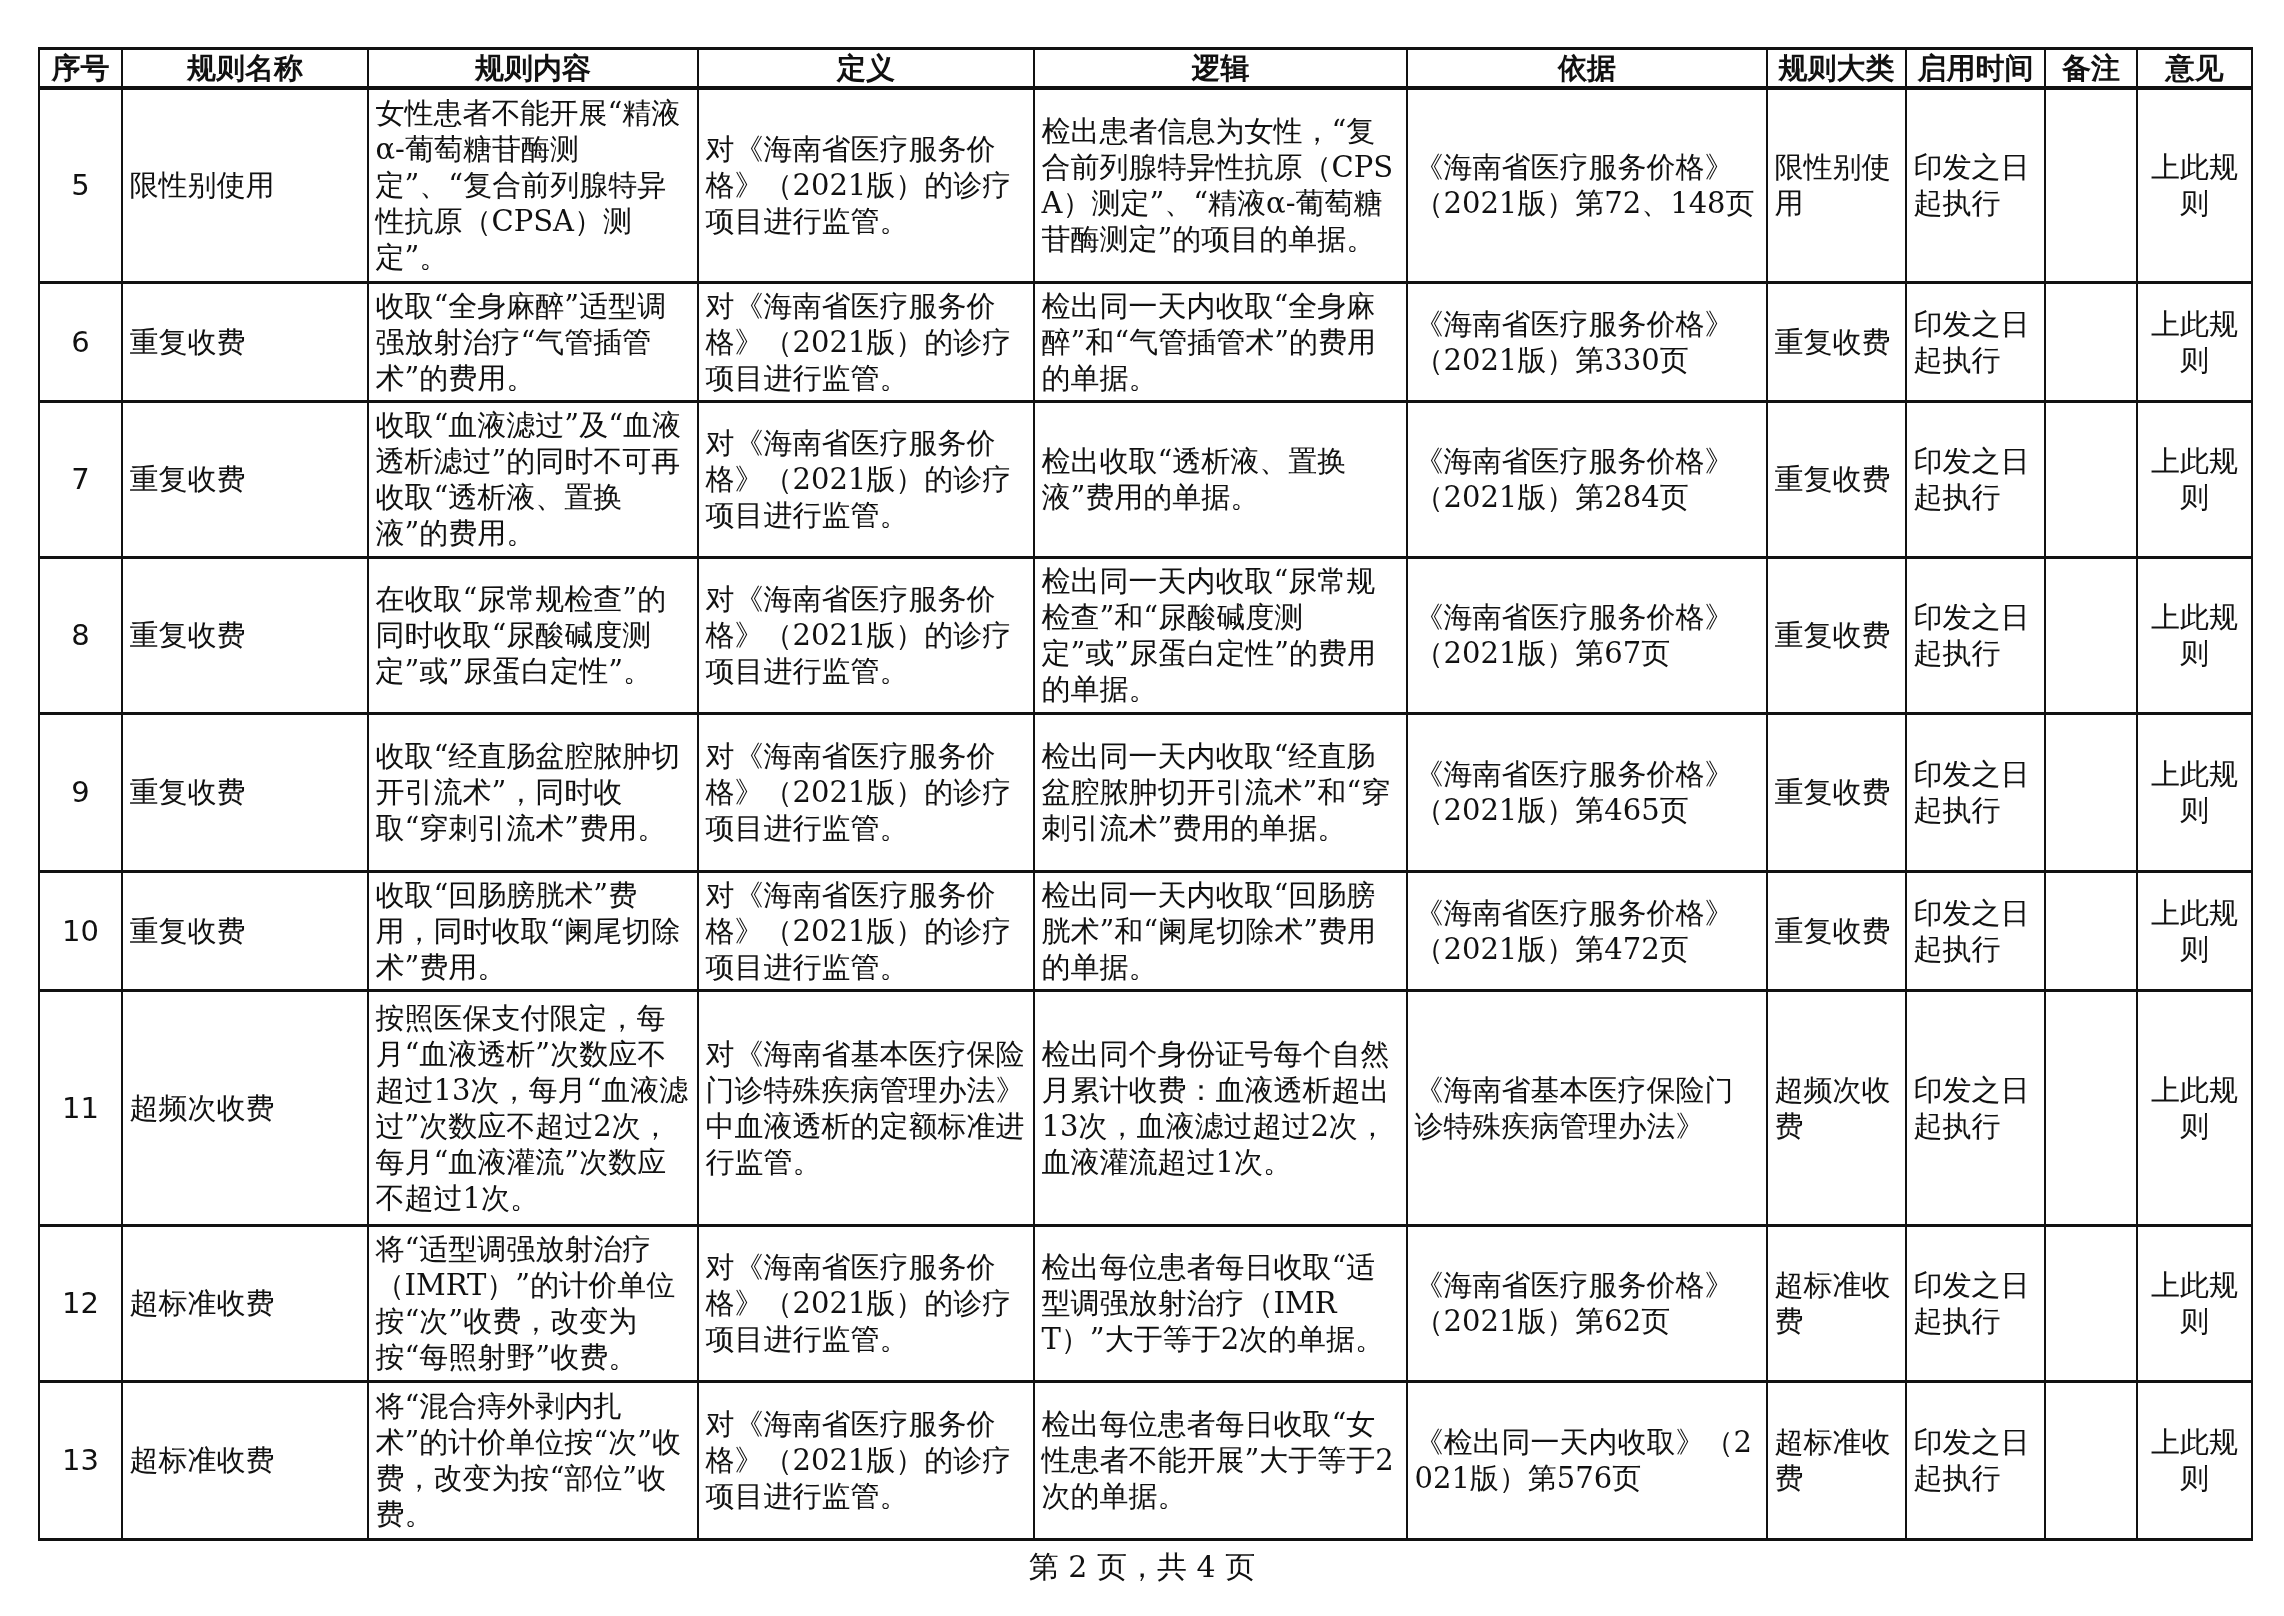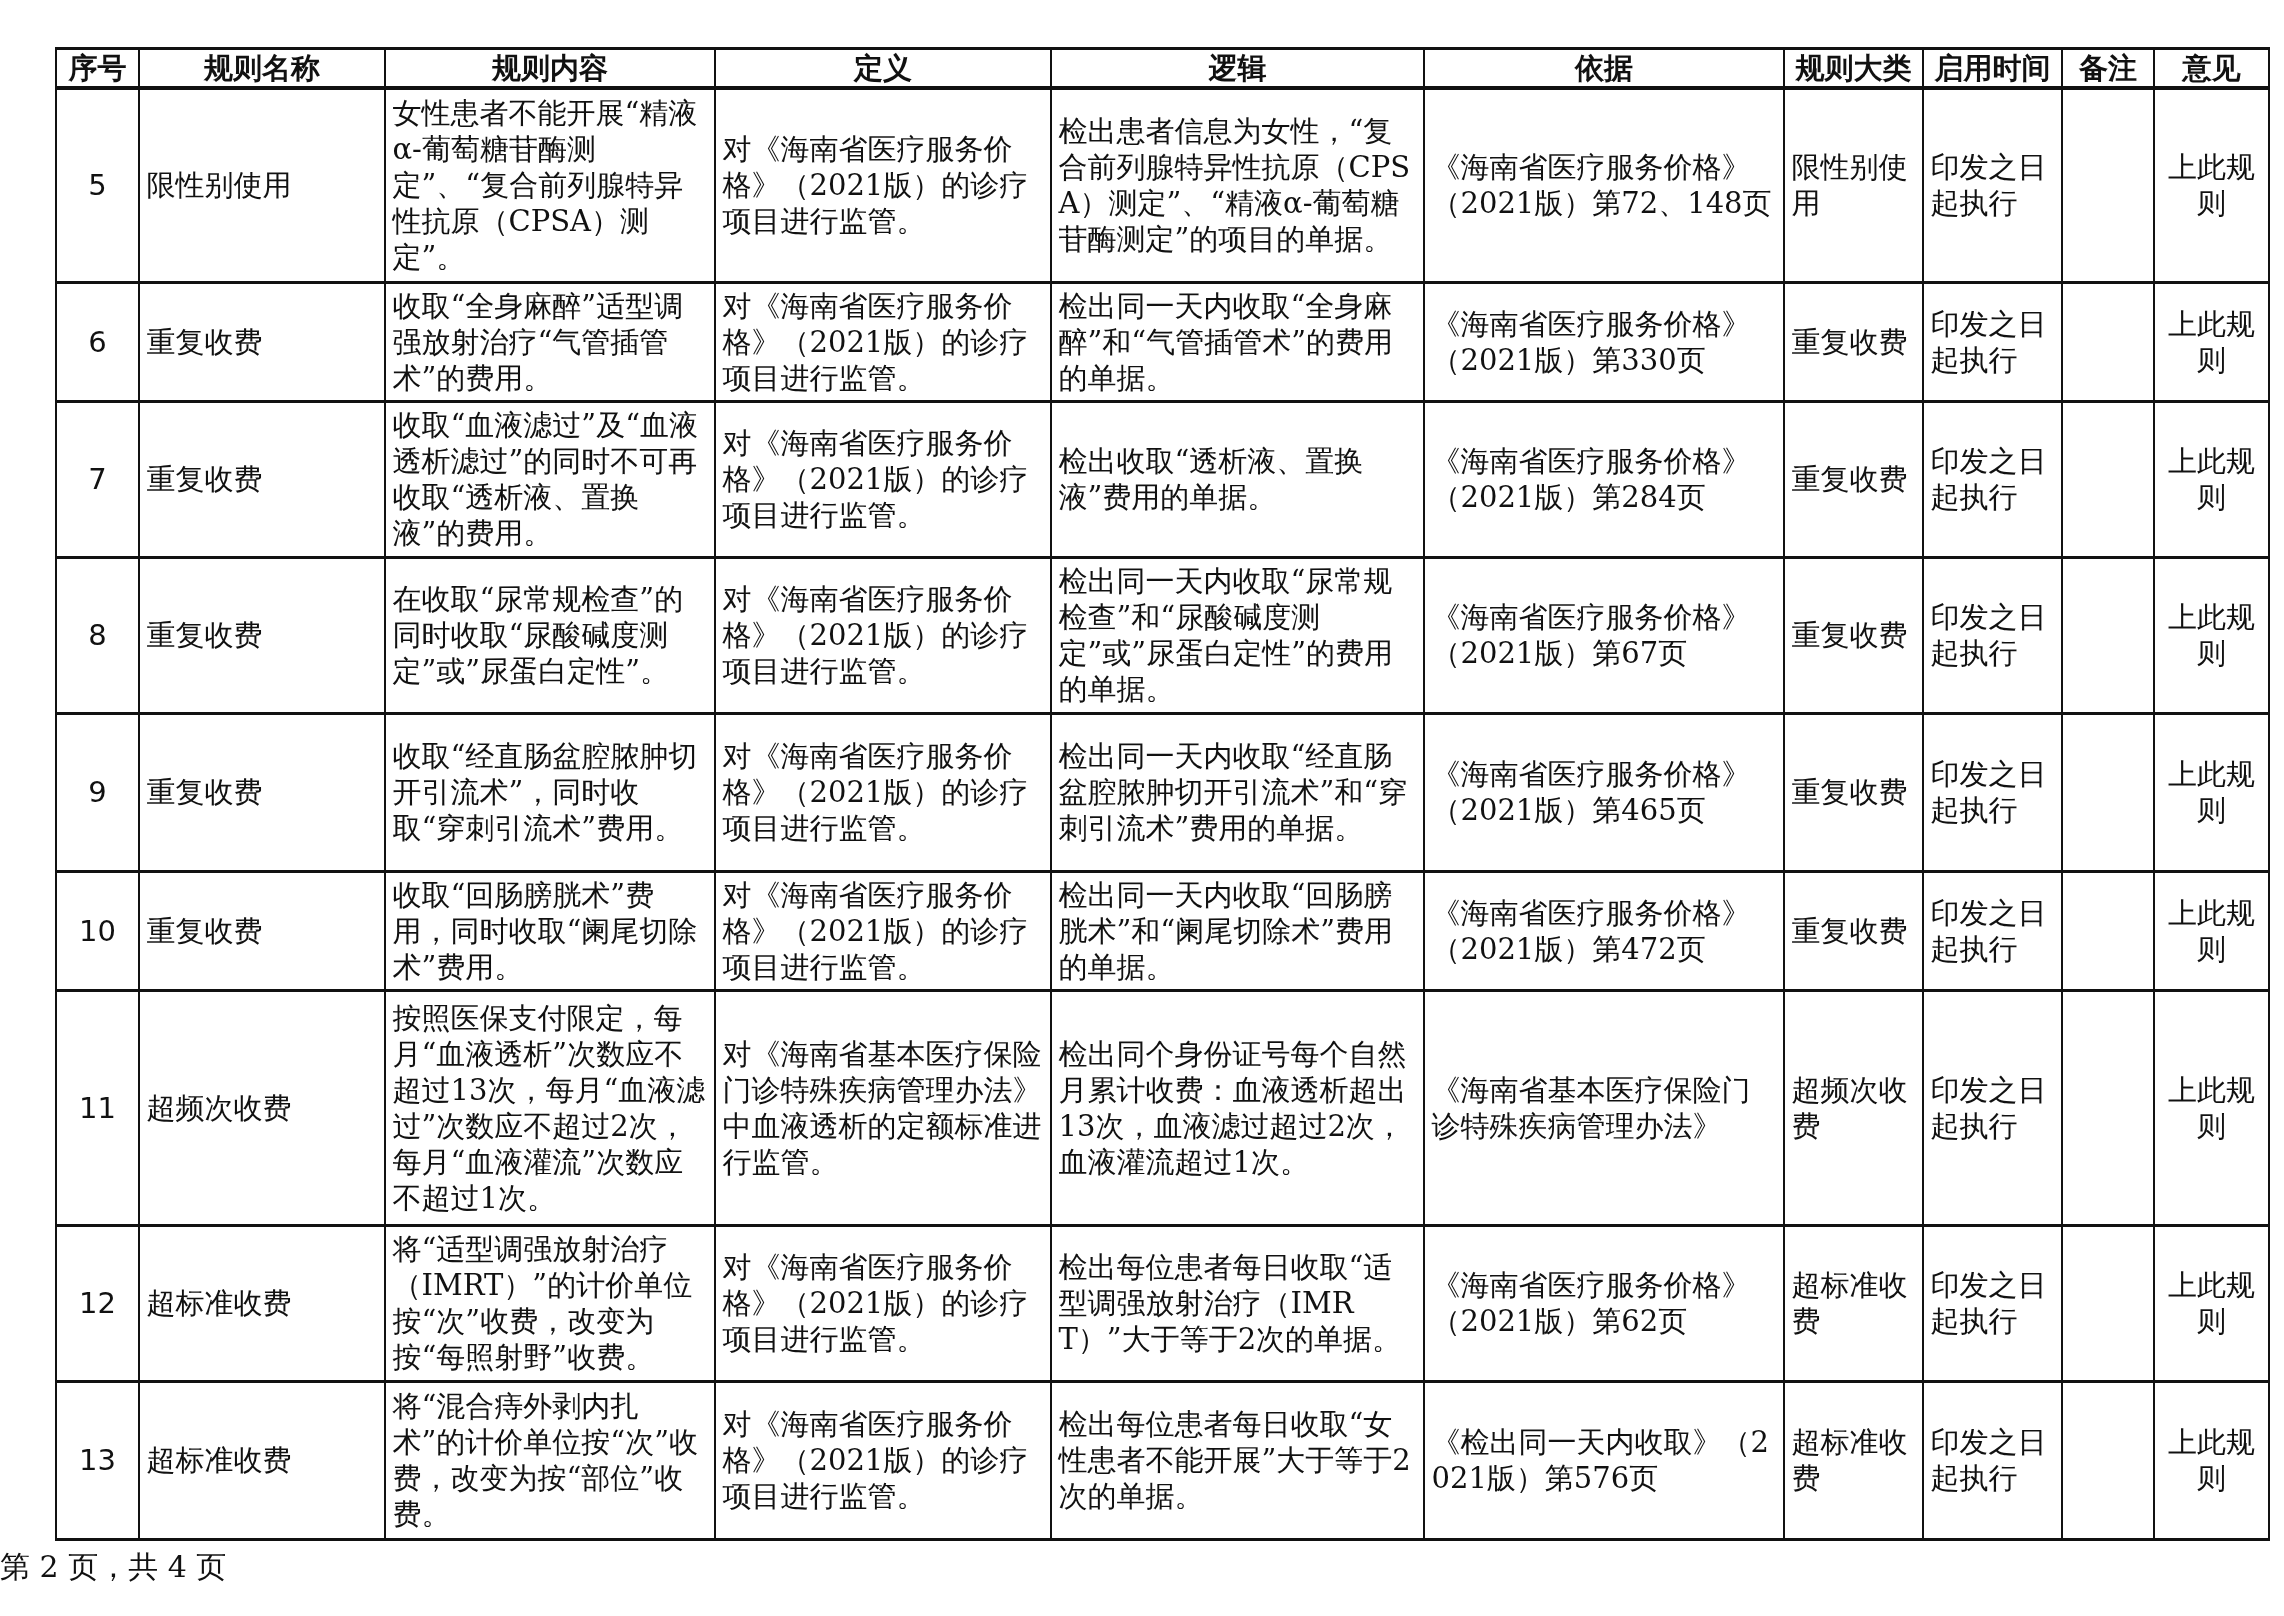--- a/index.html
+++ b/index.html
@@ -1,27 +1,27 @@
 <!DOCTYPE html>
 <html style="font-size:10.4px"><head>
 <meta charset="utf-8">
 <style>
   html, body { margin: 0; padding: 0; background: #ffffff; }
   body { width: 2284px; height: 1616px; position: relative; overflow: hidden;
          font-family: "DejaVu Serif", "Liberation Serif", serif; color: #111; }
-  table.rules { position: absolute; left: 55px; top: 47px; border-collapse: collapse; table-layout: fixed; width: 2213px; padding-left: 45px; }
+  table.rules { position: absolute; left: 38px; top: 47px; border-collapse: collapse; table-layout: fixed; width: 2213px; padding-left: 45px; }
   table.rules td, table.rules th { border: 2px solid #111; padding: 0 6.5px; font-size: 29px; line-height: 36px;
          vertical-align: middle; word-break: break-all; font-weight: normal; }
   table.rules thead th { border-bottom: 4.6px solid #111; border-top: 3.9px solid #111; font-family: "DejaVu Sans", "Liberation Sans", sans-serif; font-weight: bold; font-size: 29px; text-align: center; height: 36px; padding: 0 2.6px; }
   table.rules tbody tr { border-top: 3.9px solid #111; }
   table.rules tbody tr:last-child td { border-bottom: 3.9px solid #111; }
   td.c-no { text-align: center; font-family: "DejaVu Sans", "Liberation Sans", sans-serif; }
   td.c-name { text-align: left; }
   td.c-opinion { text-align: center; padding-right: 26px; }
-  .footer { position: absolute; top: 1547px; left: 0; width: 2284px; font-size: 30px; }
+  .footer { position: absolute; top: 1547px; left: 0; width: 2284px; text-align: center; font-size: 30px; }
 </style>
 </head>
 <body>
 
 <table class="rules">
   <colgroup>
     <col style="width:83px">
     <col style="width:246px">
     <col style="width:330px">
     <col style="width:336px">

